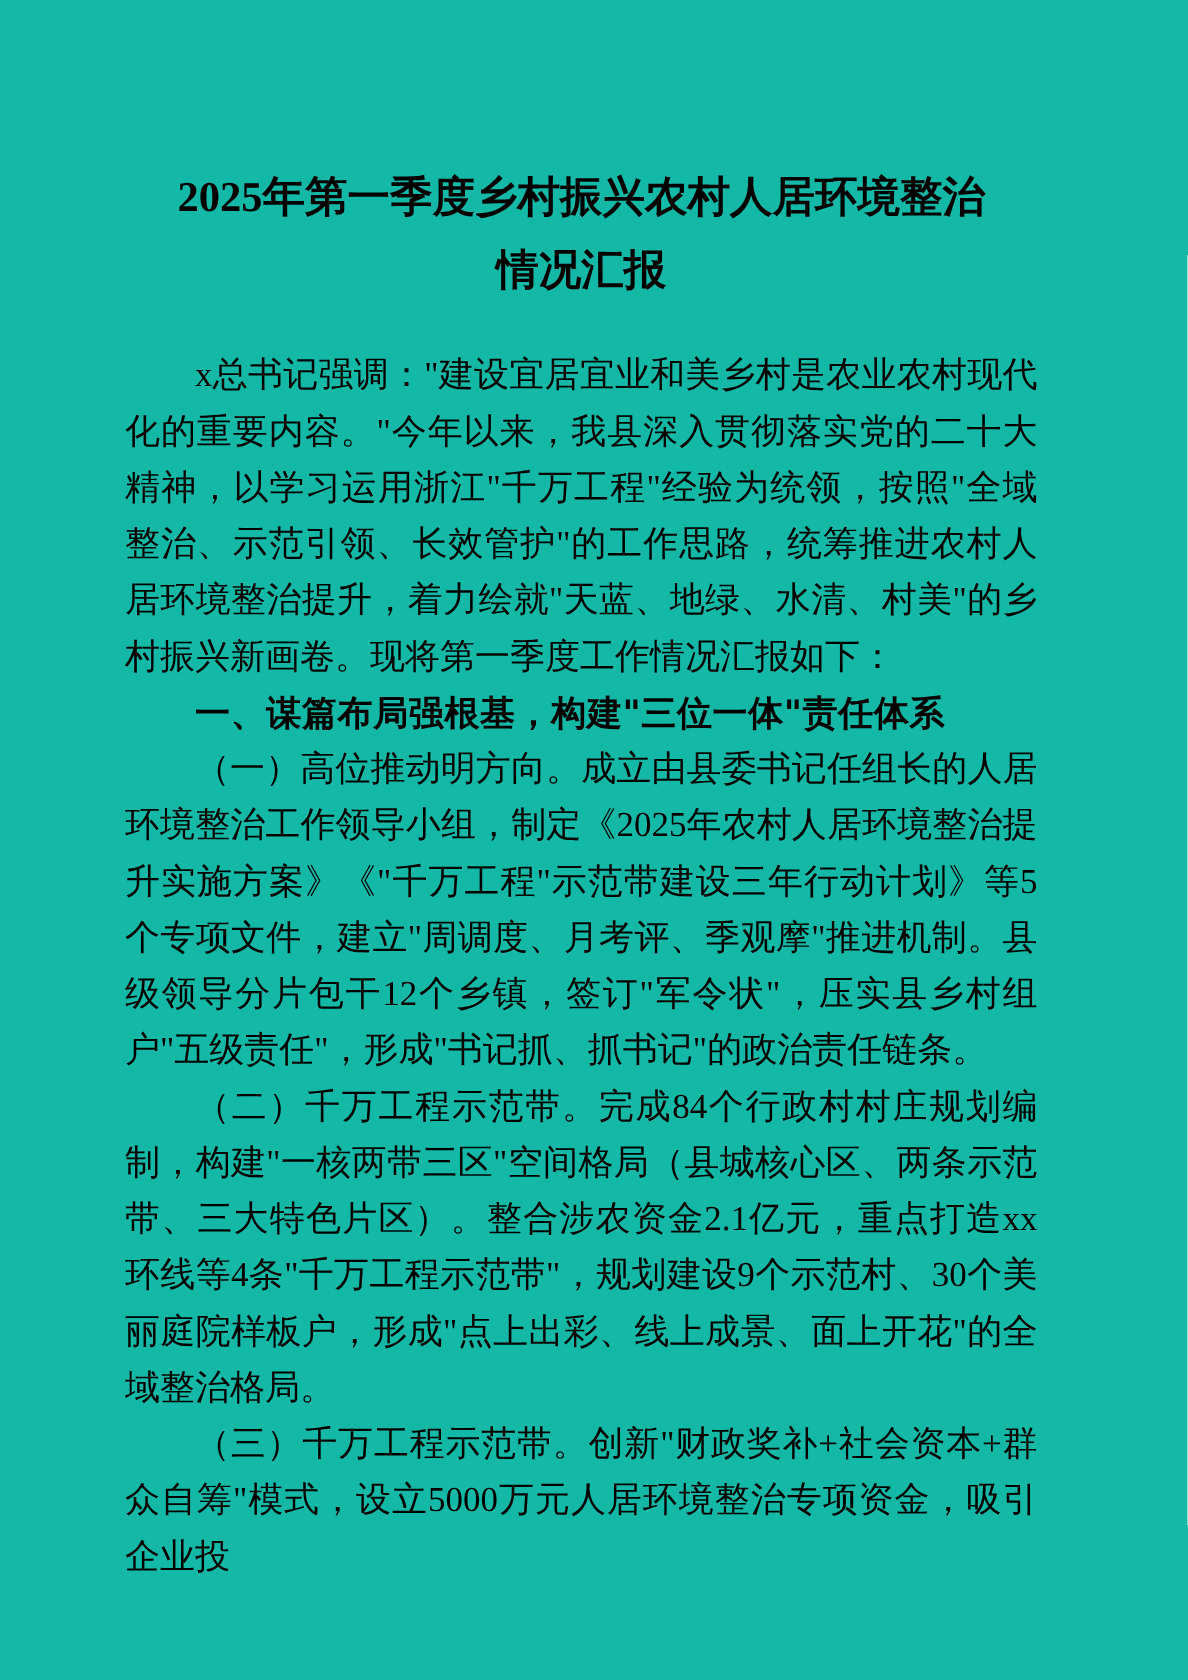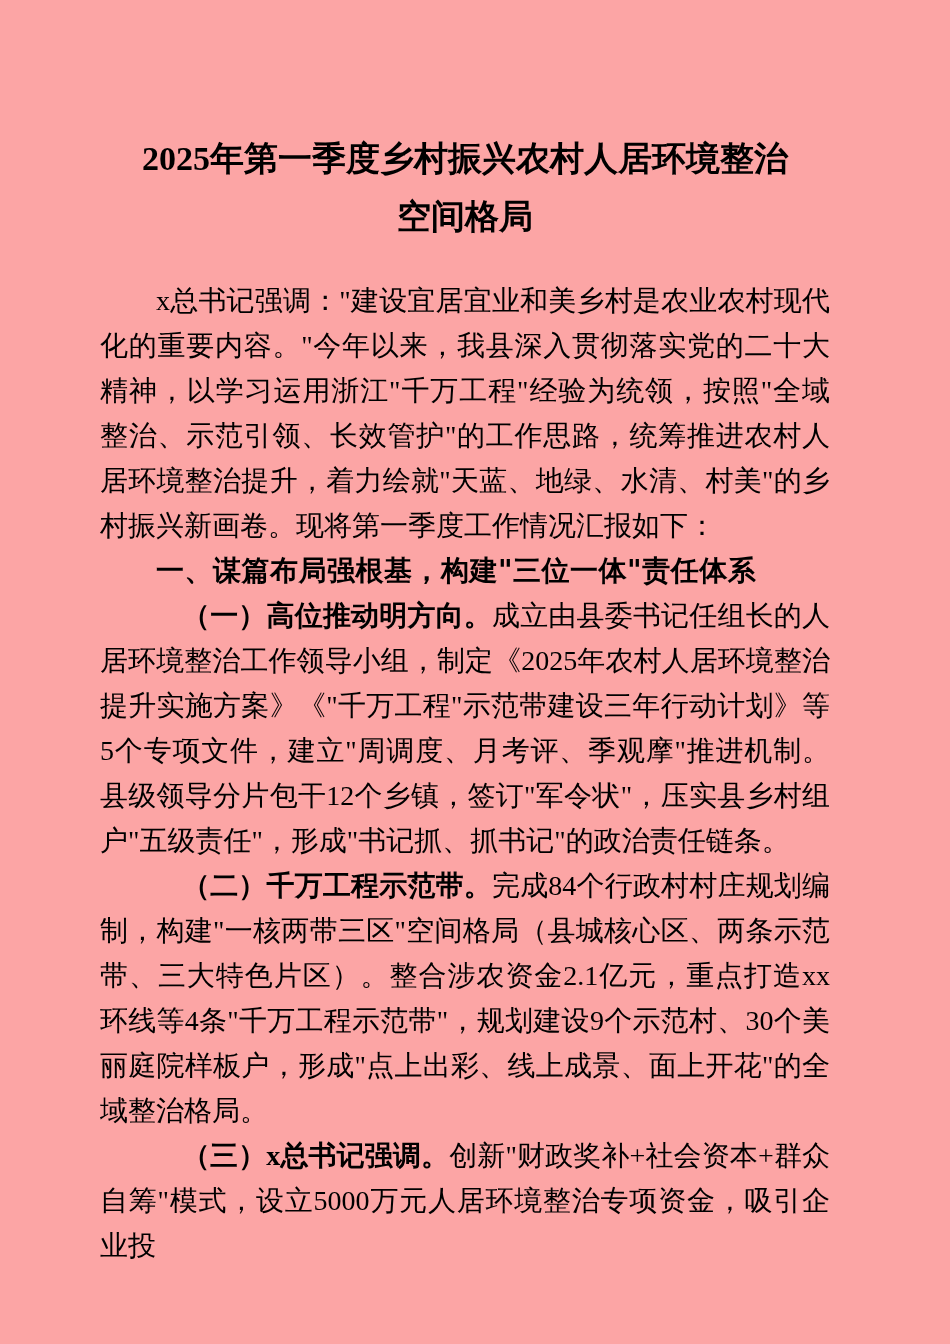--- a/index.html
+++ b/index.html
@@ -6,21 +6,21 @@
     margin: 0;
     padding: 0;
     background: #ffffff;
   }
   .page {
     position: relative;
     box-sizing: border-box;
     width: 950px;
     height: 1344px;
     margin: 0 auto;
-    background: #fca5a5;
+    background: #14b8a6;
     padding: 130px 120px 0 100px;
     overflow: hidden;
     color: #000000;
   }
   .doc-title {
     margin: 0 0 32px 0;
     text-align: center;
     font-family: "Liberation Serif", "DejaVu Serif", serif;
     font-weight: bold;
     font-size: 34px;
@@ -41,46 +41,45 @@
     margin: 0;
     text-indent: 2em;
   }
   .section-heading {
     font-family: "DejaVu Sans", "Liberation Sans", sans-serif;
     font-weight: bold;
     font-size: 28px;
     letter-spacing: 0.5px;
   }
   .lead {
-    font-weight: bold;
-    margin-left: 26px;
+    font-weight: normal;
   }
 </style>
 </head>
 <body>
 
 <div class="page">
 
   <h1 class="doc-title">
     <span class="title-line">2025年第一季度乡村振兴农村人居环境整治</span>
-    <span class="title-line">空间格局</span>
+    <span class="title-line">情况汇报</span>
   </h1>
 
   <div class="content">
 
     <p>x总书记强调："建设宜居宜业和美乡村是农业农村现代化的重要内容。"今年以来，我县深入贯彻落实党的二十大精神，以学习运用浙江"千万工程"经验为统领，按照"全域整治、示范引领、长效管护"的工作思路，统筹推进农村人居环境整治提升，着力绘就"天蓝、地绿、水清、村美"的乡村振兴新画卷。现将第一季度工作情况汇报如下：</p>
 
     <p class="section-heading">一、谋篇布局强根基，构建"三位一体"责任体系</p>
 
     <p>
       <span class="lead">（一）高位推动明方向。</span><span>成立由县委书记任组长的人居环境整治工作领导小组，制定《2025年农村人居环境整治提升实施方案》《"千万工程"示范带建设三年行动计划》等5个专项文件，建立"周调度、月考评、季观摩"推进机制。县级领导分片包干12个乡镇，签订"军令状"，压实县乡村组户"五级责任"，形成"书记抓、抓书记"的政治责任链条。</span>
     </p>
 
     <p>
       <span class="lead">（二）千万工程示范带。</span><span>完成84个行政村村庄规划编制，构建"一核两带三区"空间格局（县城核心区、两条示范带、三大特色片区）。整合涉农资金2.1亿元，重点打造xx环线等4条"千万工程示范带"，规划建设9个示范村、30个美丽庭院样板户，形成"点上出彩、线上成景、面上开花"的全域整治格局。</span>
     </p>
 
     <p>
-      <span class="lead">（三）x总书记强调。</span><span>创新"财政奖补+社会资本+群众自筹"模式，设立5000万元人居环境整治专项资金，吸引企业投</span>
+      <span class="lead">（三）千万工程示范带。</span><span>创新"财政奖补+社会资本+群众自筹"模式，设立5000万元人居环境整治专项资金，吸引企业投</span>
     </p>
 
   </div>
 </div>
 
 </body></html>

